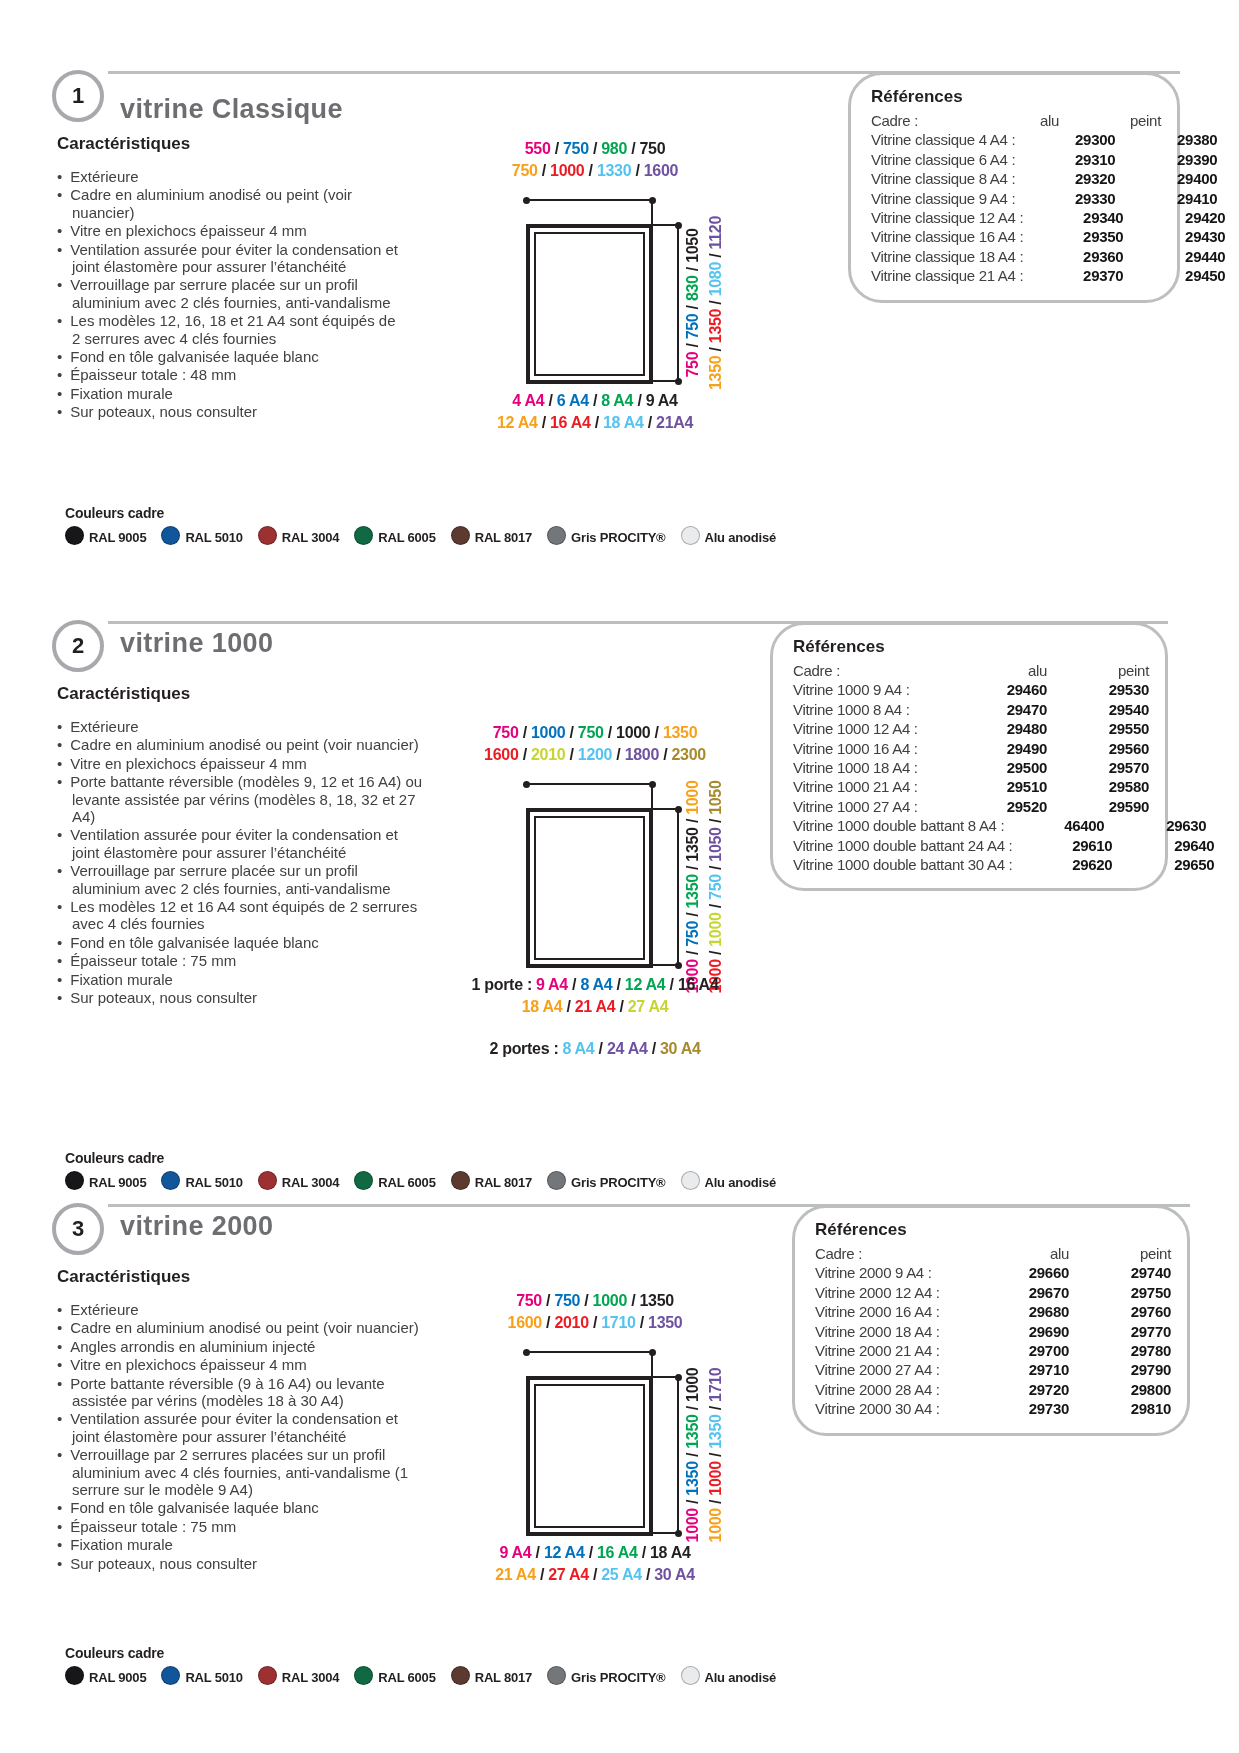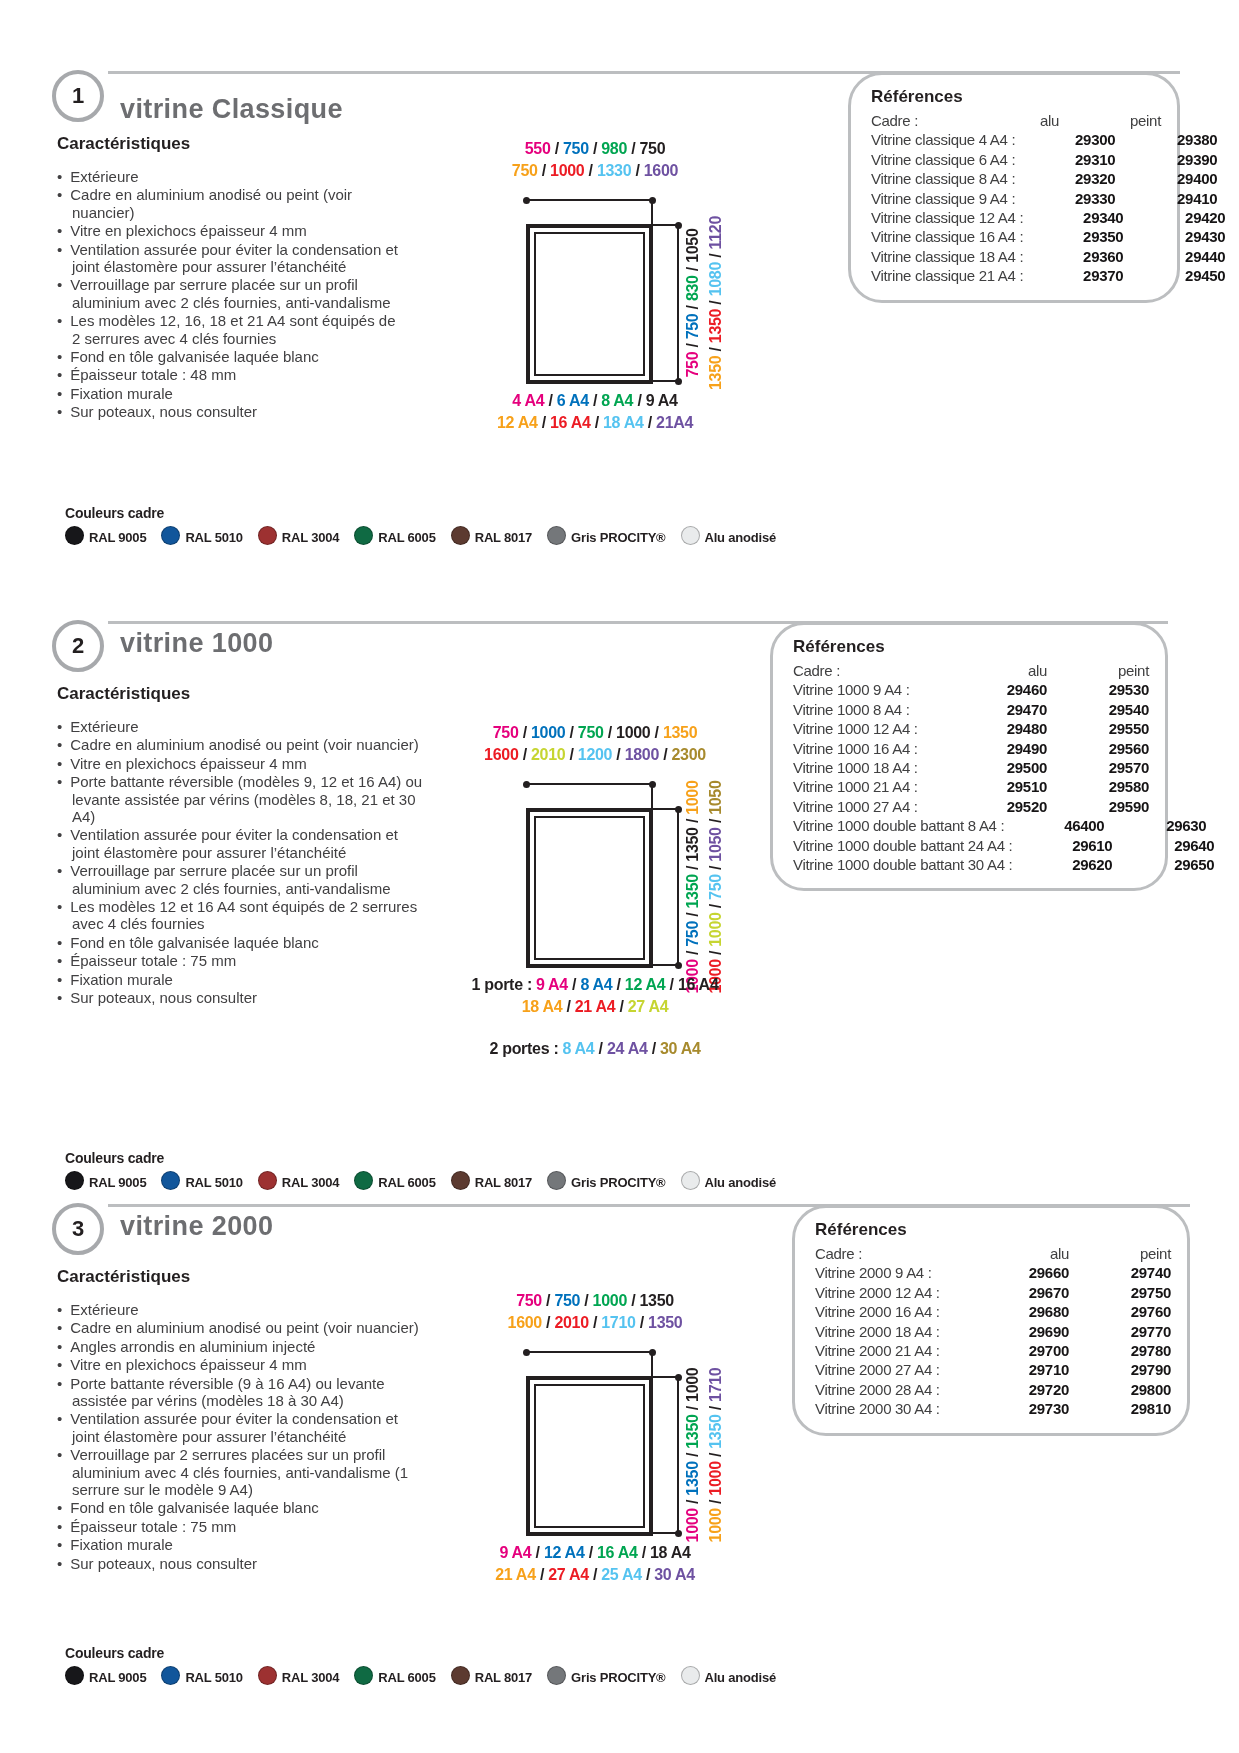--- a/index.html
+++ b/index.html
@@ -226,21 +226,21 @@
     <span>2</span>
   </div>
   <div class="sec-title" style="left:120px;top:628px;">vitrine 1000</div>
 
   <div class="char-title" style="left:57px;top:684px;">Caractéristiques</div>
   <div class="bullets" style="left:57px;top:718px;width:370px;">
 
   <div class="bullet"><span>Extérieure</span></div>
       <div class="bullet"><span>Cadre en aluminium anodisé ou peint (voir nuancier)</span></div>
       <div class="bullet"><span>Vitre en plexichocs épaisseur 4 mm</span></div>
-      <div class="bullet"><span>Porte battante réversible (modèles 9, 12 et 16 A4) ou levante assistée par vérins (modèles 8, 18, 21 et 30 A4)</span></div>
+      <div class="bullet"><span>Porte battante réversible (modèles 9, 12 et 16 A4) ou levante assistée par vérins (modèles 8, 18, 32 et 27 A4)</span></div>
       <div class="bullet"><span>Ventilation assurée pour éviter la condensation et joint élastomère pour assurer l’étanchéité</span></div>
       <div class="bullet"><span>Verrouillage par serrure placée sur un profil aluminium avec 2 clés fournies, anti-vandalisme</span></div>
       <div class="bullet"><span>Les modèles 12 et 16 A4 sont équipés de 2 serrures avec 4 clés fournies</span></div>
       <div class="bullet"><span>Fond en tôle galvanisée laquée blanc</span></div>
       <div class="bullet"><span>Épaisseur totale : 75 mm</span></div>
       <div class="bullet"><span>Fixation murale</span></div>
       <div class="bullet"><span>Sur poteaux, nous consulter</span></div>
     </div>
 
   <div class="diagram d2" style="left:440px;top:724px;">

